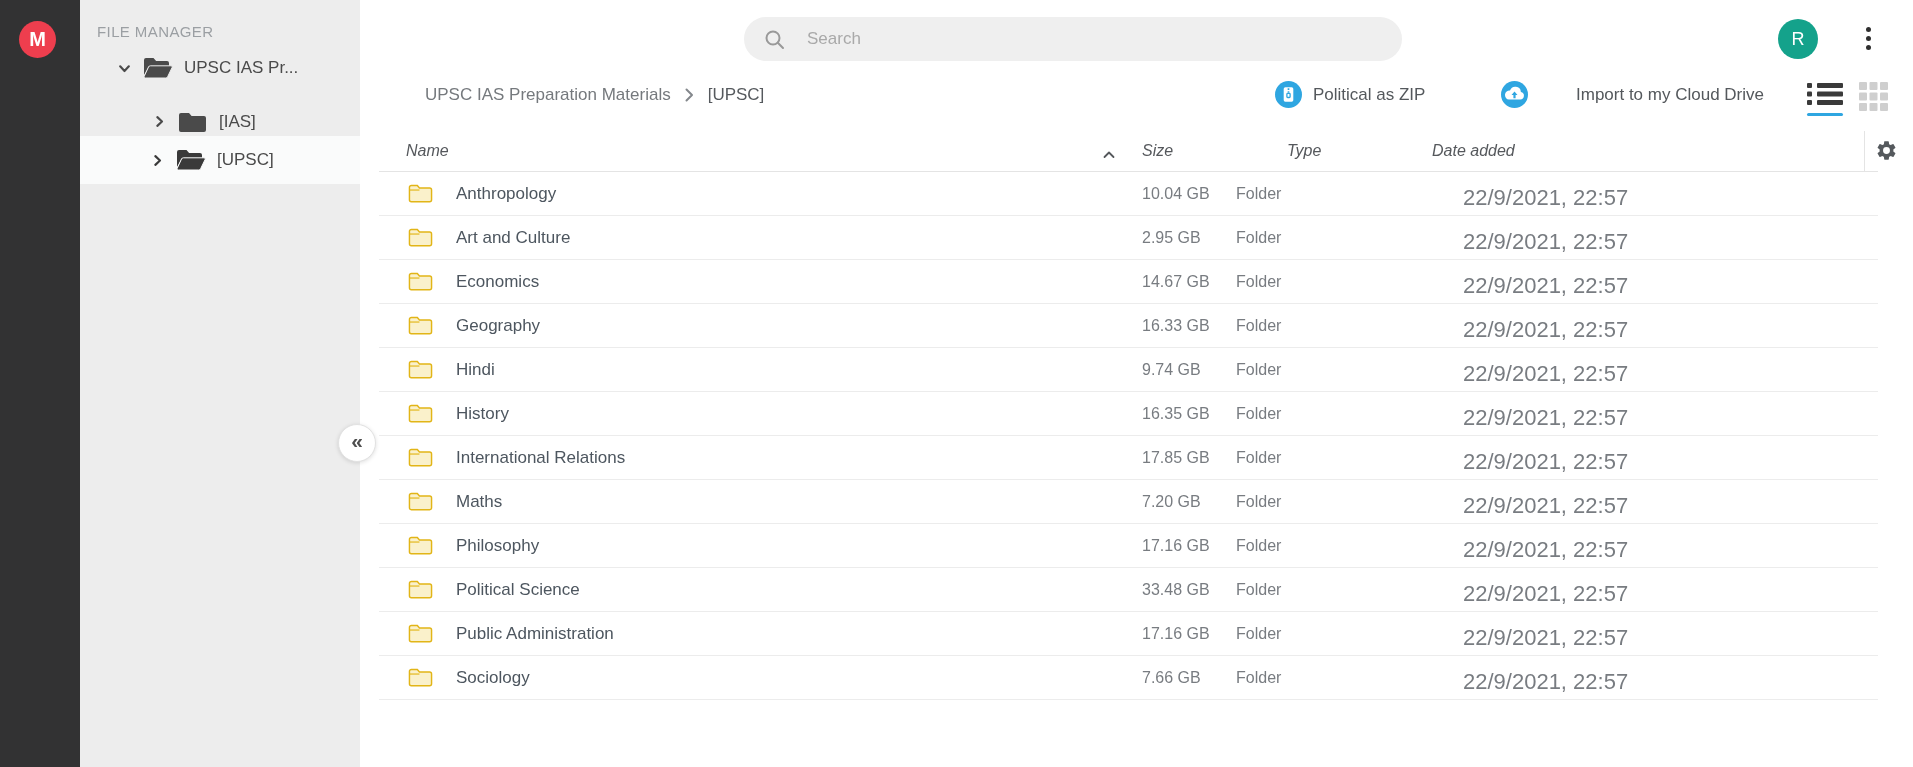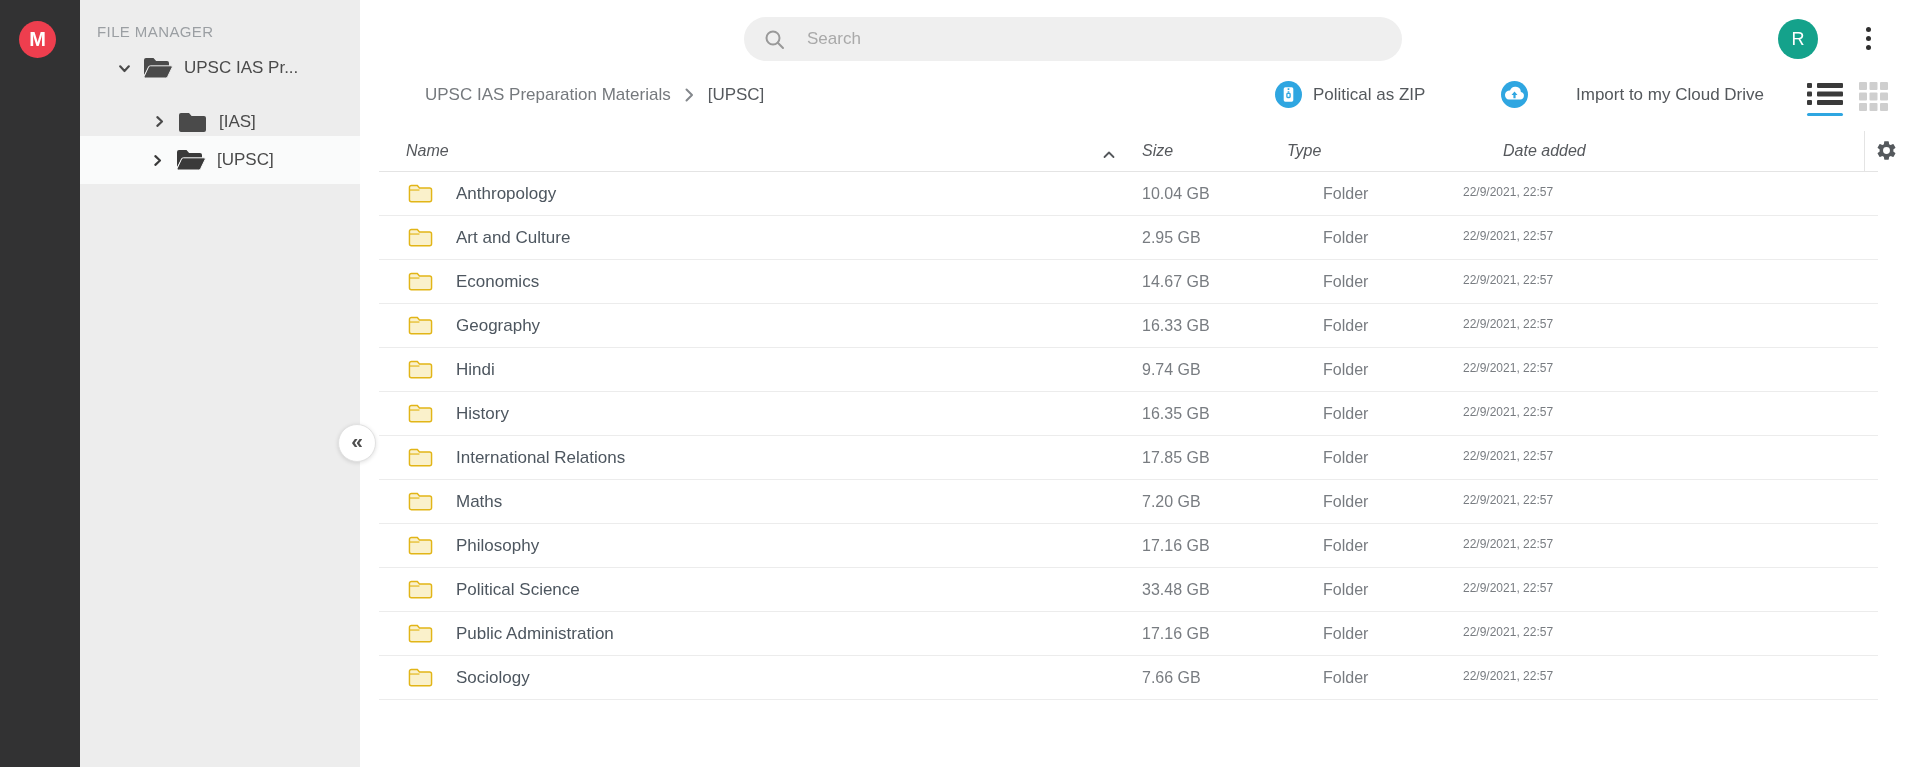--- a/index.html
+++ b/index.html
@@ -52,29 +52,29 @@
   .vt-list .under { margin-top:4px; height:3px; width:36px; background:#2fa6e1; border-radius:2px; }
   .vt-grid { left:1499px; }
   
   .table { position:absolute; left:19px; top:131px; width:1499px; }
   .thead { position:relative; height:41px; border-bottom:1px solid #e4e4e4; font-size:16px; color:#55585c;font-style:italic; }
   .thead .c { position:absolute; top:11px; cursor:pointer; }
   .c-name { left:27px; }
   .c-sort { left:724px; top:14px !important; }
   .c-size { left:763px; }
   .c-type { left:908px; }
-  .c-date { left:1124px; }
+  .c-date { left:1053px; }
   .col-div { position:absolute; left:1485px; top:0; width:1px; height:41px; background:#e4e4e4; }
   .gear { position:absolute; left:1496px; top:8px; cursor:pointer; }
   .row { position:relative; height:44px; border-bottom:1px solid #ececec; cursor:pointer; }
   .row .ficon { position:absolute; left:29px; top:11px; }
   .row .name { position:absolute; left:77px; top:12px; font-size:17px; color:#4d565f; }
   .row .size { position:absolute; left:763px; top:13px; font-size:16px; color:#787c81; }
-  .row .type { position:absolute; left:944px; top:13px; font-size:16px; color:#787c81; }
-  .row .date { position:absolute; left:1084px; top:13px; font-size:12px; color:#787c81; }
+  .row .type { position:absolute; left:857px; top:13px; font-size:16px; color:#787c81; }
+  .row .date { position:absolute; left:1084px; top:13px; font-size:22px; color:#787c81; }
 </style>
 </head>
 <body>
 
 <div class="dark-rail">
   <div class="logo">M</div>
 </div>
 
 <div class="tree-panel">
   <div class="fm-title">FILE MANAGER</div>

